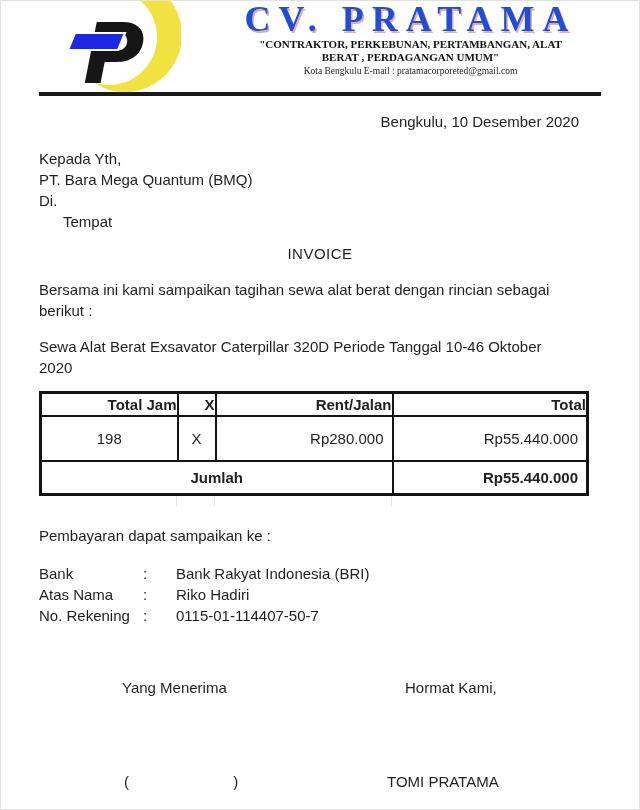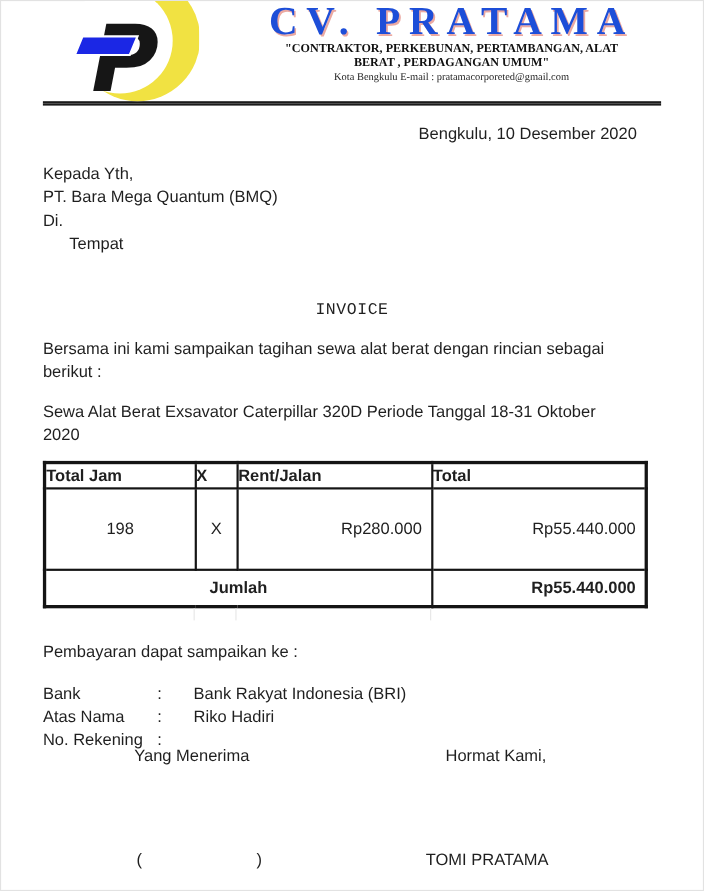--- a/index.html
+++ b/index.html
@@ -30,29 +30,29 @@
   .rule {
     margin-left:38px; width:562px; height:3px; margin-top:1px;
     border-top:2px solid #1b1b1b; border-bottom:2px solid #1b1b1b;
   }
   
   .content { margin-left:38px; width:562px; }
   .date-line { margin-top:16px; text-align:right; padding-right:22px; line-height:20px; }
   .recipient { margin-top:16px; }
   .recipient-line { line-height:21px; }
   .indent { padding-left:24px; }
-  .doc-title { margin-top:40px; text-align:center; letter-spacing:.5px; line-height:20px;font-family:Liberation Mono, monospace; }
+  .doc-title { margin-top:12px; text-align:center; letter-spacing:.5px; line-height:20px; }
   .para { margin-top:15px; line-height:21px; }
   .para div { line-height:21px; }
   
   table.inv { margin-top:13px; border-collapse:collapse; table-layout:fixed; width:547px;
               border:3px solid #141414; }
   table.inv th, table.inv td { border:2px solid #141414; font-size:15px; }
-  table.inv thead th { font-weight:bold; height:23px; text-align:left; }
-  table.inv .data-row td { height:74px; }
+  table.inv thead th { font-weight:bold; height:23px; text-align:right; }
+  table.inv .data-row td { height:45px; }
   table.inv .c { text-align:center; }
   table.inv .r { text-align:right; padding-right:8px; }
   table.inv tfoot td { height:34px; font-weight:bold; }
   .ghost-row { position:relative; height:12px; width:547px; }
   .ghost-row i { position:absolute; top:0; width:1px; height:11px; background:#e6e6e6; }
   
   .terbilang { margin-top:2px; line-height:21px; }
   .terbilang b { border-bottom:2px solid #1d1d1d; }
   .pay-intro { margin-top:17px; line-height:21px; }
   .bank-rows { margin-top:17px; }
@@ -99,21 +99,21 @@
     </div>
 
     <div class="doc-title">INVOICE</div>
 
     <div class="para">
       <div>Bersama ini kami sampaikan tagihan sewa alat berat dengan rincian sebagai</div>
       <div>berikut :</div>
     </div>
 
     <div class="para">
-      <div>Sewa Alat Berat Exsavator Caterpillar 320D Periode Tanggal 18-31 Oktober</div>
+      <div>Sewa Alat Berat Exsavator Caterpillar 320D Periode Tanggal 10-46 Oktober</div>
       <div>2020</div>
     </div>
 
     <table class="inv">
       <colgroup>
           <col style="width:137px">
           <col style="width:38px">
           <col style="width:177px">
           <col style="width:195px">
         </colgroup>
@@ -156,20 +156,21 @@
         <span class="bank-value">Bank Rakyat Indonesia (BRI)</span>
       </div>
       <div class="bank-row">
         <span class="bank-label">Atas Nama</span>
         <span class="bank-sep">:</span>
         <span class="bank-value">Riko Hadiri</span>
       </div>
       <div class="bank-row">
         <span class="bank-label">No. Rekening</span>
         <span class="bank-sep">:</span>
+        <span class="bank-value">0115-01-114407-50-7</span>
       </div>
     </div>
   </div>
 
   <div class="sig sig-left-title">Yang Menerima</div>
   <div class="sig sig-right-title">Hormat Kami,</div>
   <div class="sig sig-left-line">(                         )</div>
   <div class="sig sig-right-name">TOMI PRATAMA</div>
 
 </div>

